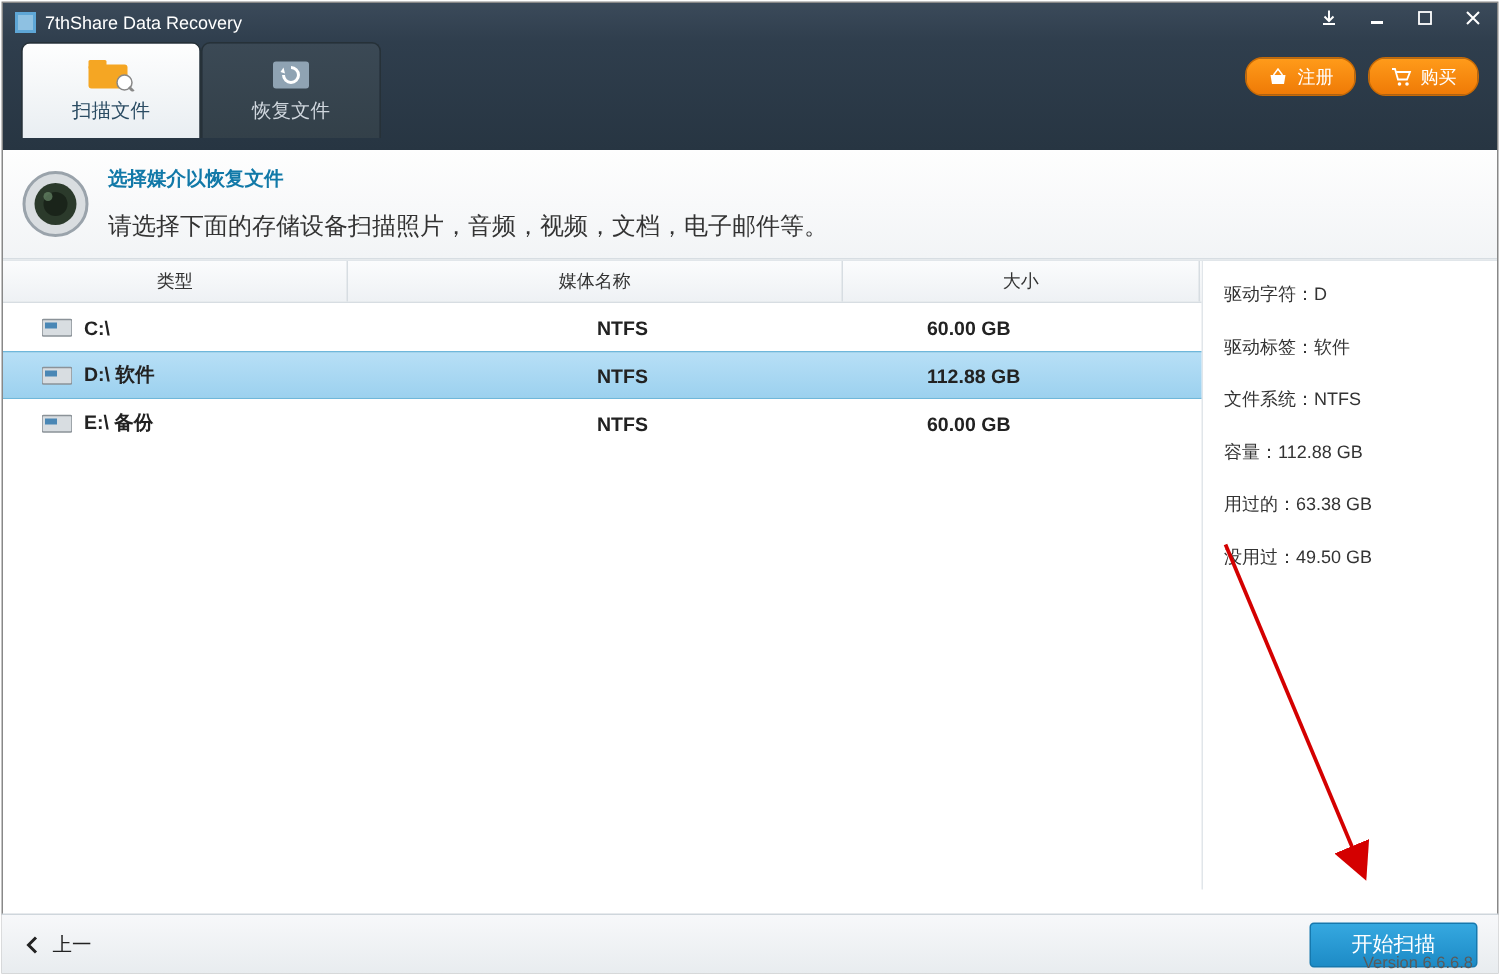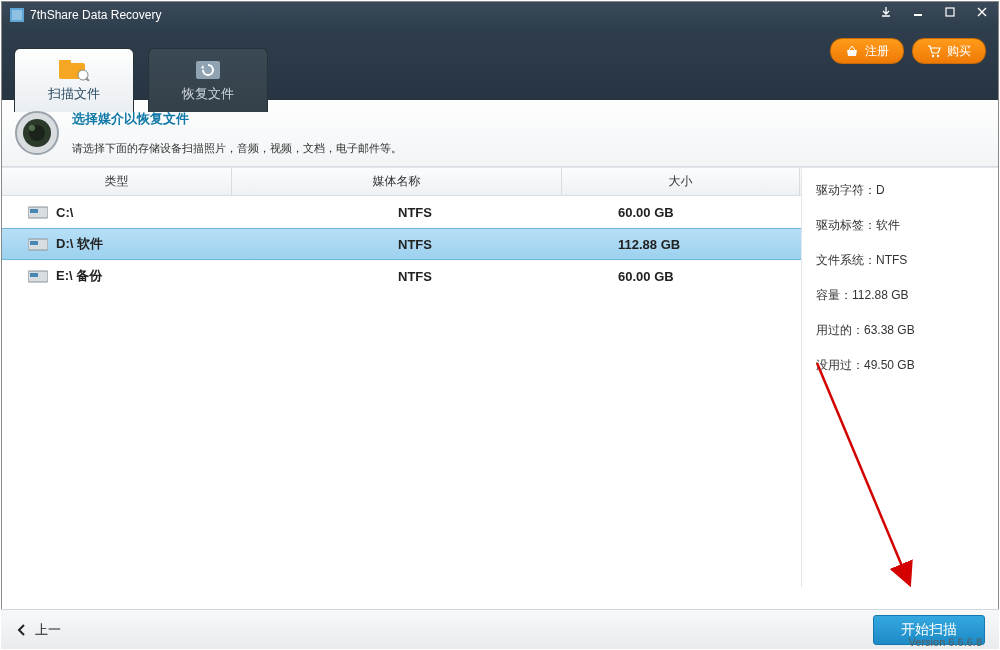--- a/index.html
+++ b/index.html
@@ -8,33 +8,33 @@
 .outer-frame { border: 1px solid #888; width: 998px; height: 648px; margin: 1px; background: #fff; }
 
 
 .title-bar { background: linear-gradient(#3b4a5a,#2f3e4d); height: 26px; display: flex; align-items: center; justify-content: space-between; color: #fff; font-size: 12px; padding-left: 8px; }
 .title-bar .controls { display: flex; height: 100%; }
 .title-bar .ctrl { width: 28px; height: 20px; display: flex; align-items: center; justify-content: center; margin: 0 2px; cursor: pointer; color: #fff; font-weight: bold; }
 .title-bar .app-icon { width: 14px; height: 14px; margin-right: 6px; display:inline-block; }
 
 
 .header { background: linear-gradient(#2f3e4d,#273542); height: 72px; display: flex; align-items: flex-start; justify-content: space-between; padding: 0 12px; }
-.tabs { display: flex; gap: 14px; margin-top: 20px; }
+.tabs { display: flex; margin-top: 0; }
 .tab { width: 120px; height: 64px; background: linear-gradient(#3b4955,#334049); border-radius: 6px 6px 0 0; display: flex; flex-direction: column; align-items: center; justify-content: center; color: #cfd6dd; font-size: 13px; cursor: pointer; border:1px solid #263138; border-bottom:none;}
 .tab.active { background: linear-gradient(#fefefe,#e9eef2); color: #2b4c63; }
 .tab .tab-icon { width: 32px; height: 22px; margin-bottom: 4px; }
 .header-buttons { display: flex; gap: 8px; margin-top: 10px; }
 .orange-btn { background: linear-gradient(#ff9b1a,#ef7a06); color: #fff; border: 1px solid #c86a05; border-radius: 12px; height: 26px; padding: 0 14px; display: flex; align-items: center; font-size: 12px; cursor: pointer; gap:6px;}
 .orange-btn .btn-icon{width:14px;height:14px;}
 
 
 .info-strip { background: linear-gradient(#fefefe,#f2f4f6); border-bottom: 1px solid #d7dde2; display: flex; align-items: center; padding: 10px 12px; gap: 12px; }
 .info-strip .disc-icon { width: 46px; height: 46px; }
 .info-strip .info-title { color: #1179a8; font-size: 13px; font-weight: bold; margin-bottom: 13px; }
-.info-strip .info-sub { color: #333; font-size: 11px; }
+.info-strip .info-sub { color: #333; font-size: 16px; }
 
 
 .content { display: flex; border-top:1px solid #e1e6ea; }
 .left-pane { width: 800px; border-right: 1px solid #e1e6ea; }
 .right-pane { flex: 1; padding: 14px 14px; font-size: 12px; color: #333; }
 
 
 .table-head { display: flex; background: linear-gradient(#fbfcfd,#eef1f4); border-bottom: 1px solid #d7dde2; height: 28px; font-size: 12px; color: #333; }
 .table-head .col { display: flex; align-items: center; justify-content: center; border-right: 1px solid #d7dde2; }
 .col-name { width: 330px; }

